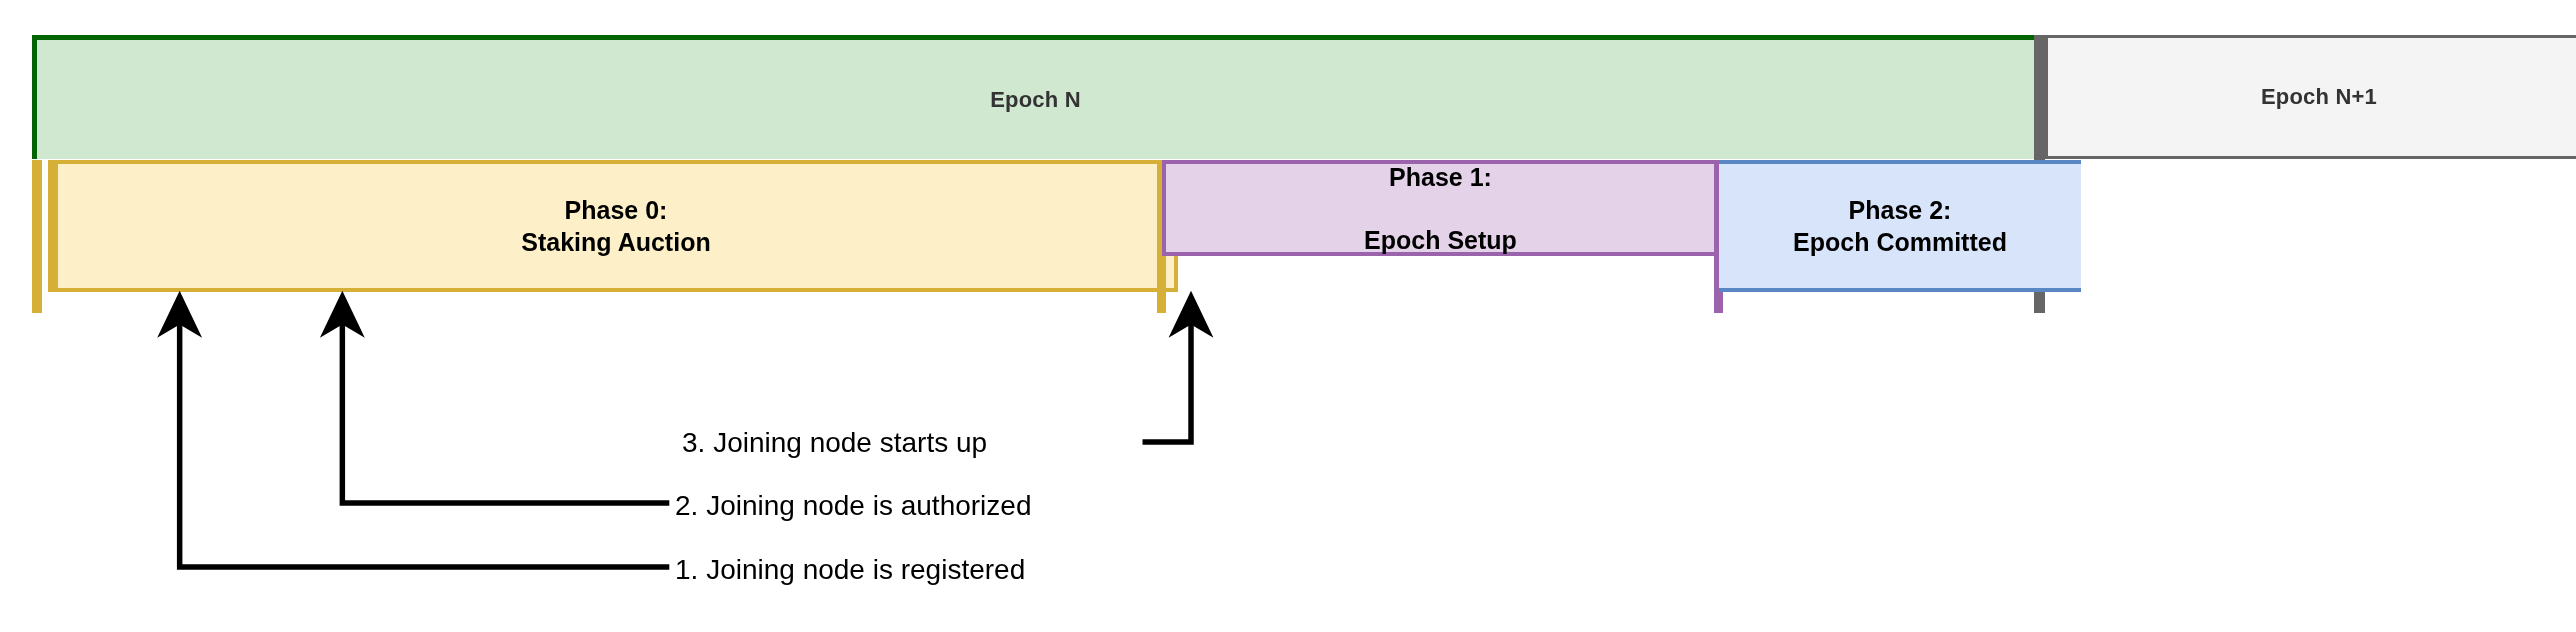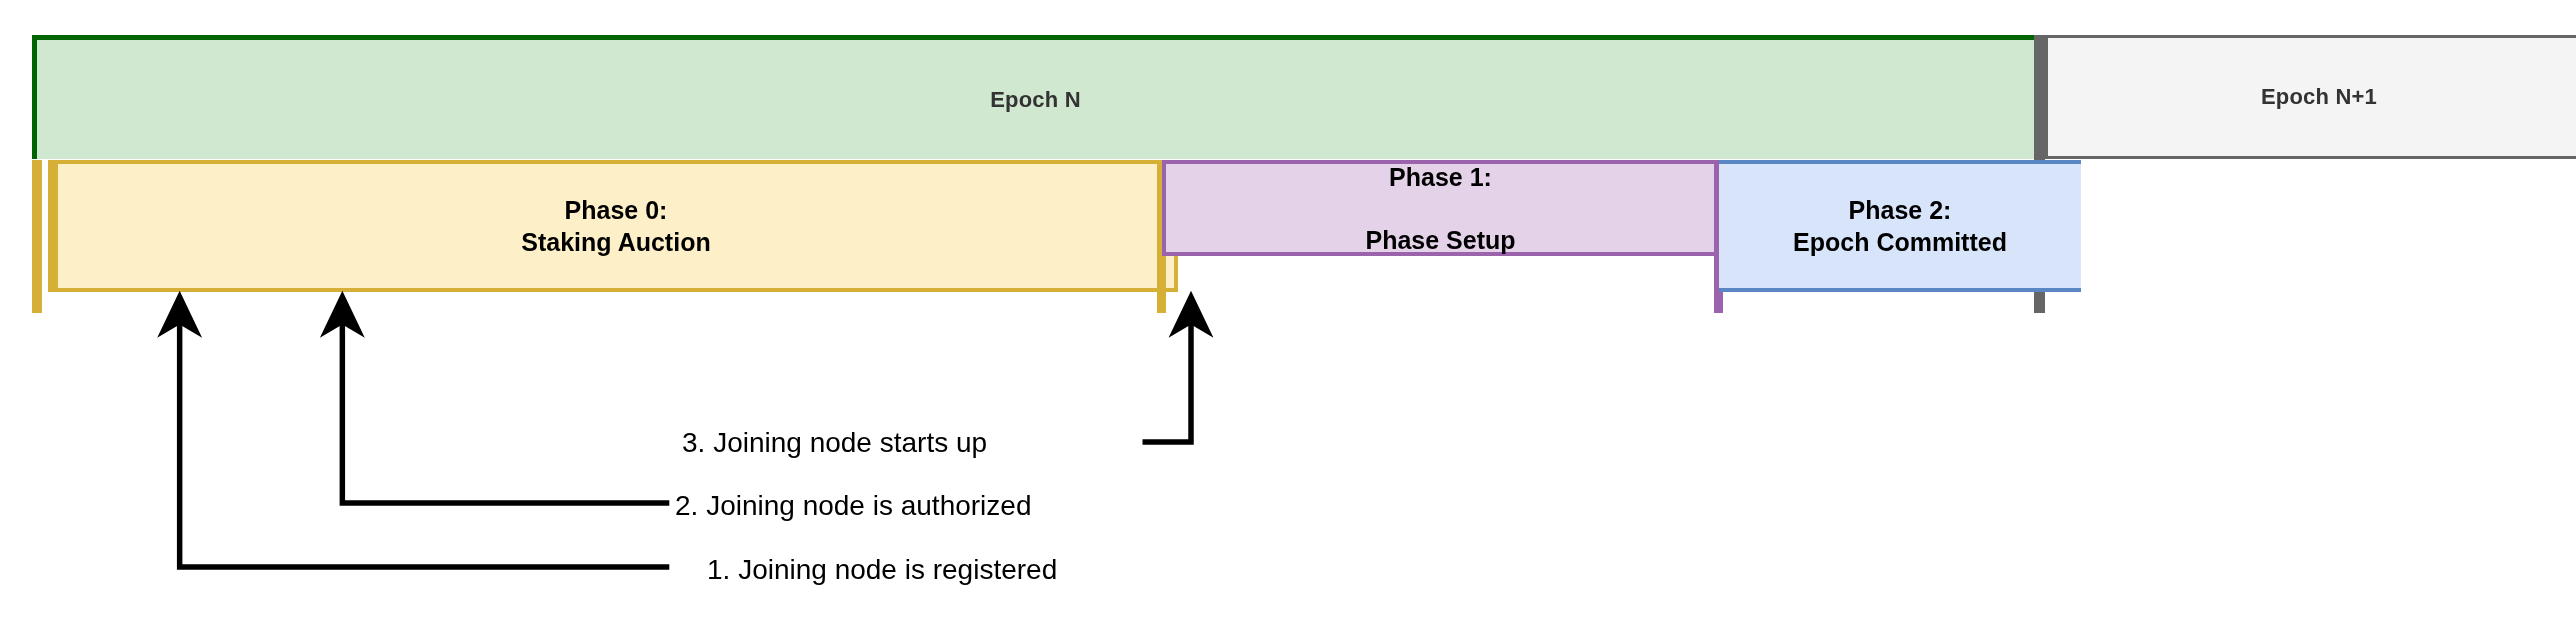--- a/index.html
+++ b/index.html
@@ -142,21 +142,21 @@
   
   .annot {
     position: absolute;
     font-size: 28px;
     color: #000000;
     white-space: nowrap;
     font-weight: normal;
   }
   #annot-3 { left: 682px; top: 427px; }
   #annot-2 { left: 675px; top: 490px; }
-  #annot-1 { left: 675px; top: 554px; margin-left: 32px; }
+  #annot-1 { left: 675px; top: 554px; }
 
   
   #connectors {
     position: absolute;
     left: 0; top: 0;
     width: 2576px;
     height: 632px;
     pointer-events: none;
   }
 </style>
@@ -177,21 +177,21 @@
 
   <div id="phase-0-rail"></div>
   <div class="phase-box" id="phase-0">
     <span class="l1">Phase 0:</span>
     <span class="l2">Staking Auction</span>
   </div>
 
   <div id="phase-1-railL"></div>
   <div class="phase-box" id="phase-1">
     <span class="l1">Phase 1:</span>
-    <span class="l2">Phase Setup</span>
+    <span class="l2">Epoch Setup</span>
   </div>
 
   <div id="phase-2-railL"></div>
   <div class="phase-box" id="phase-2">
     <span class="l1">Phase 2:</span>
     <span class="l2">Epoch Committed</span>
   </div>
 
   <svg id="connectors" viewBox="0 0 3292 808">
     <defs>

